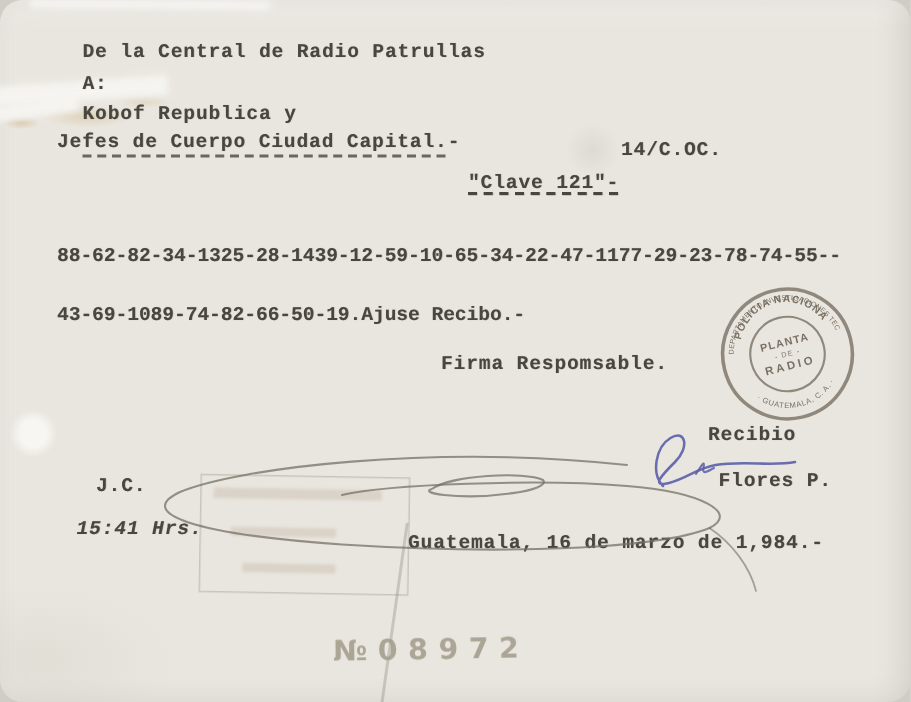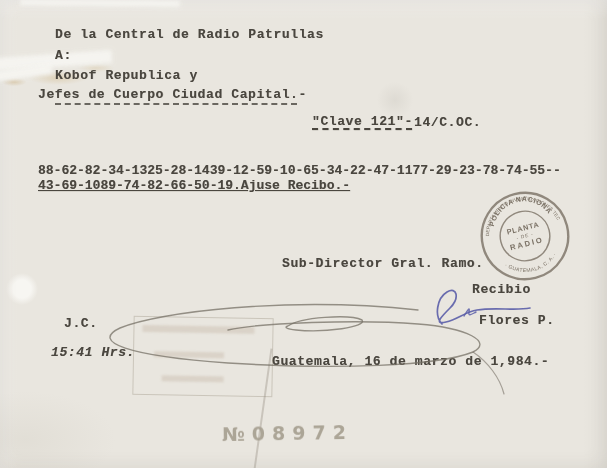--- a/index.html
+++ b/index.html
@@ -10,20 +10,21 @@
       radial-gradient(circle 10px at 22px 289px, #f7f6f2 0, #f7f6f2 9px, rgba(247,246,242,0) 16px),
       radial-gradient(ellipse 42px 10px at 58px 78px, rgba(206,180,130,0.40), rgba(206,180,130,0) 70%),
       radial-gradient(ellipse 18px 6px at 14px 82px, rgba(199,170,120,0.45), rgba(199,170,120,0) 70%),
       radial-gradient(ellipse 26px 6px at 96px 68px, rgba(212,192,152,0.35), rgba(212,192,152,0) 70%),
       radial-gradient(circle 26px at 395px 100px, rgba(120,115,105,0.10), rgba(120,115,105,0) 70%),
       radial-gradient(ellipse 130px 70px at 25px 440px, rgba(180,175,160,0.14), rgba(180,175,160,0) 70%),
       linear-gradient(180deg, rgba(255,255,255,0.35) 0, rgba(255,255,255,0) 4%),
       linear-gradient(90deg, rgba(255,255,255,0.25) 0, rgba(255,255,255,0) 3%, rgba(255,255,255,0) 96%, rgba(0,0,0,0.03) 100%);
     box-shadow: inset 0 0 18px rgba(90,85,75,0.12);
     font-family:"Liberation Mono", monospace;
+    border-radius:15px;
   }
   .typed{
     position:absolute;white-space:pre;
     font:700 13px "Liberation Mono", monospace;
     letter-spacing:0.6px;color:#4a463f;
     text-shadow:0.3px 0.3px 0.5px rgba(74,70,63,0.45);
   }
   .code{letter-spacing:0;}
   .dashed-underline{
     position:absolute;height:0;border-top:2px dashed #55514a;opacity:0.85;
@@ -59,28 +60,28 @@
   <div class="tear" style="left:-6px;top:54px;width:118px;height:13px;transform:rotate(-4deg);"></div>
   <div class="tear" style="left:-10px;top:68px;width:62px;height:10px;transform:rotate(-8deg);"></div>
   <div class="tear" style="left:20px;top:0px;width:160px;height:6px;transform:rotate(0.5deg);"></div>
   <div class="crease" style="left:262px;top:348px;height:122px;transform:rotate(8deg);"></div>
 
   <div class="typed" style="left:55px;top:27px;">De la Central de Radio Patrullas</div>
   <div class="typed" style="left:55px;top:48px;">A:</div>
   <div class="typed" style="left:55px;top:68px;">Kobof Republica y</div>
   <div class="typed" style="left:38px;top:87px;">Jefes de Cuerpo Ciudad Capital.-</div>
   <div class="dashed-underline" style="left:55px;top:103px;width:242px;"></div>
-  <div class="typed" style="left:414px;top:92px;margin-top:23px;">14/C.OC.</div>
+  <div class="typed" style="left:414px;top:92px;">14/C.OC.</div>
 
   <div class="typed u-dashed" style="left:312px;top:114px;">"Clave 121"-</div>
 
   <div class="typed code" style="left:38px;top:163px;">88-62-82-34-1325-28-1439-12-59-10-65-34-22-47-1177-29-23-78-74-55--</div>
-  <div class="typed code" style="left:38px;top:178px;text-decoration:underline;">43-69-1089-74-82-66-50-19.Ajuse Recibo.-</div>
+  <div class="typed code" style="left:38px;top:202px;">43-69-1089-74-82-66-50-19.Ajuse Recibo.-</div>
 
-  <div class="typed" style="left:282px;top:256px;">Sub-Director Gral. Ramo.</div>
+  <div class="typed" style="left:294px;top:235px;">Firma Respomsable.</div>
 
   <div class="typed" style="left:64px;top:316px;">J.C.</div>
   <div class="typed" style="left:51px;top:345px;font-style:italic;">15:41 Hrs.</div>
 
   <div class="typed" style="left:448px;top:282px;padding-left:24px;">Recibio</div>
   <div class="typed" style="left:434px;top:313px;margin-left:45px;">Flores P.</div>
 
   <div class="typed" style="left:272px;top:354px;">Guatemala, 16 de marzo de 1,984.-</div>
 
   <div class="serial">№08972</div>

